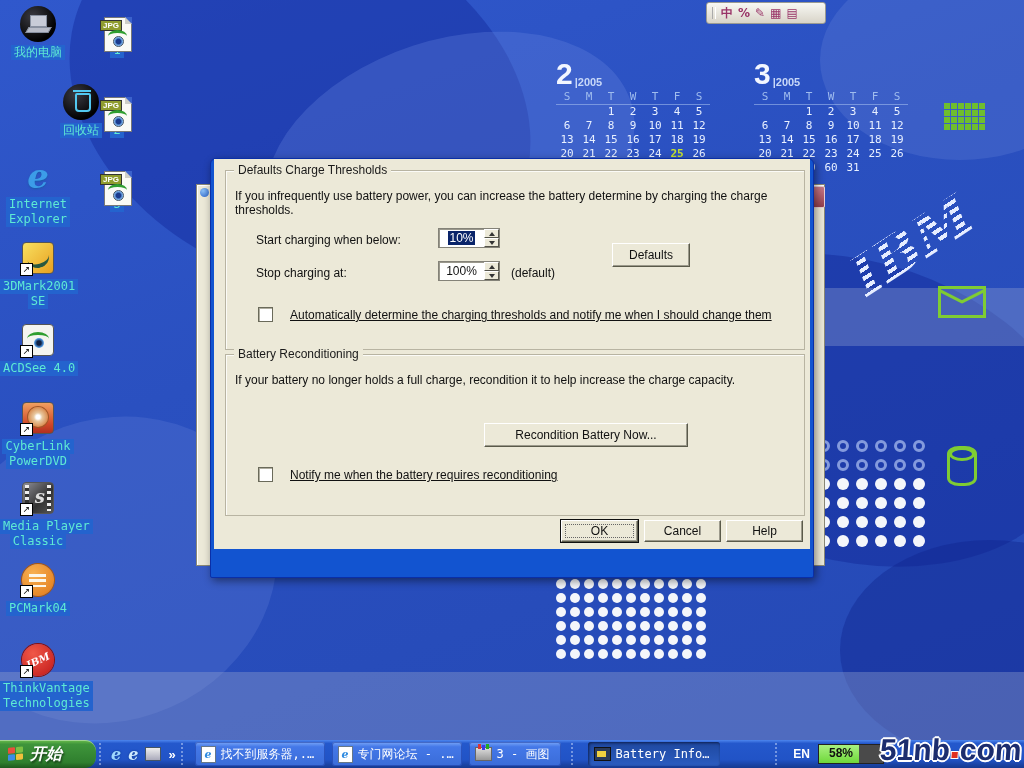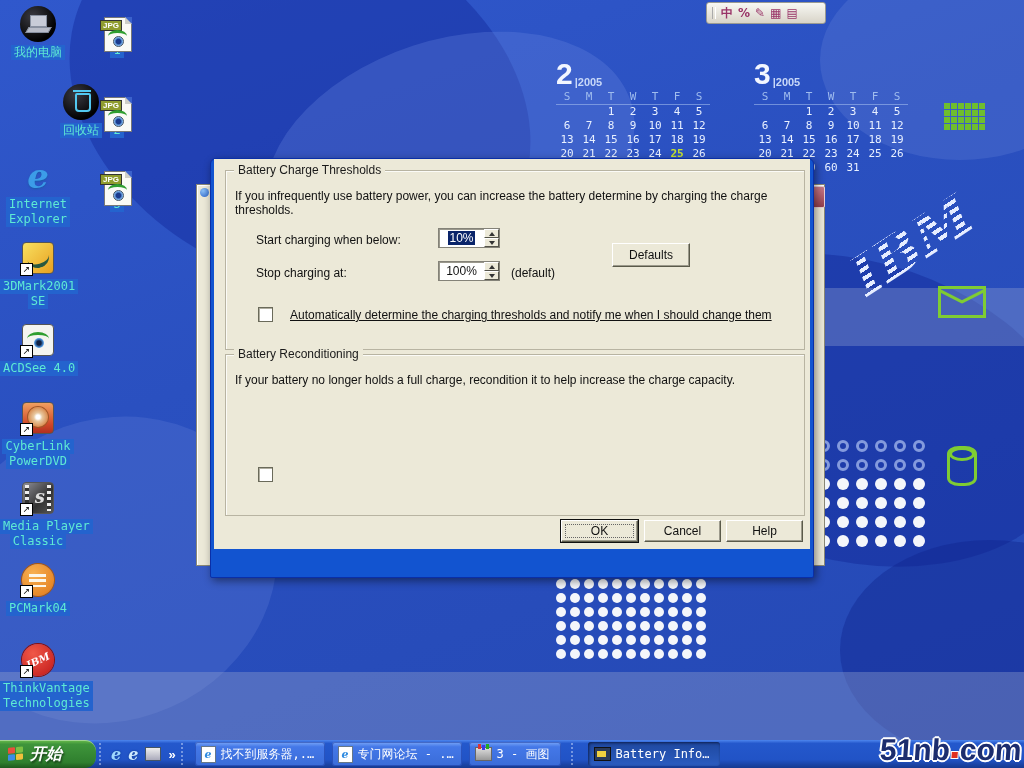--- a/index.html
+++ b/index.html
@@ -472,21 +472,21 @@
 
 <div id="behind">
   <span class="behind-ico"></span>
   <span class="behind-x"></span>
 </div>
 
 <div id="dialog">
   <div class="dlg-body">
 
     <div class="groupbox gb1">
-      <span class="gb-caption">Battery Charge Thresholds</span>
+      <span class="gb-caption">Defaults Charge Thresholds</span>
       <div class="gb-desc">If you infrequently use battery power, you can increase the battery determine by charging the charge thresholds.</div>
 
       <span class="flabel" style="top:62px;">Start charging when below:</span>
       <div class="spinbox" style="left:212px;top:57px;">
         <span class="spinval"><span class="sel">10%</span></span>
         <span class="spinners">
           <span class="spn">
               <span class="tri-up"></span>
             </span>
           <span class="spn">
@@ -511,21 +511,23 @@
 
       <div class="btn" style="left:386px;top:72px;width:78px;height:24px;line-height:22px;">Defaults</div>
 
       <span class="chk" style="left:32px;top:136px;"></span>
       <span class="chklbl" style="top:137px;">Automatically determine the charging thresholds and notify me when I should change them</span>
     </div>
 
     <div class="groupbox gb2">
       <span class="gb-caption">Battery Reconditioning</span>
       <div class="gb-desc">If your battery no longer holds a full charge, recondition it to help increase the charge capacity.</div>
+      <div class="btn" style="left:258px;top:68px;width:204px;height:24px;line-height:22px;">Recondition Battery Now...</div>
       <span class="chk" style="left:32px;top:112px;"></span>
+      <span class="chklbl" style="top:113px;">Notify me when the battery requires reconditioning</span>
     </div>
 
     <div class="btn default" style="left:347px;top:361px;width:77px;height:22px;line-height:20px;">OK</div>
     <div class="btn" style="left:430px;top:361px;width:77px;height:22px;line-height:20px;">Cancel</div>
     <div class="btn" style="left:512px;top:361px;width:77px;height:22px;line-height:20px;">Help</div>
   </div>
 </div>
 
 <div id="taskbar">
   <div id="start">
@@ -557,20 +559,28 @@
       <div class="taskbtn" style="width: 92px;">
         <span class="ti-paint"></span>
         <span class="tlabel">3 - 画图</span>
       </div>
       <span class="sep"></span>
       <div class="taskbtn active" style="width: 132px;">
         <span class="ti-batt"></span>
         <span class="tlabel">Battery Infor...</span>
       </div>
     </div>
+  <div id="tray">
+    <span class="sep"></span>
+    <span class="tray-lang">EN</span>
+    <span class="gauge">
+      <span class="gauge-fill"></span>
+      <span class="gauge-txt">58%</span>
+    </span>
+  </div>
 </div>
 
 <div id="watermark"><span>51nb</span><span class="wdot"></span><span>com</span></div>
 
 <div class="dots" style="left: 818px; top: 440px; grid-template-columns: repeat(6, 19px); grid-auto-rows: 19px;">
     <span class="dot ring" style="height: 12px; width: 12px;"></span>
     <span class="dot ring" style="height: 12px; width: 12px;"></span>
     <span class="dot ring" style="height: 12px; width: 12px;"></span>
     <span class="dot ring" style="height: 12px; width: 12px;"></span>
     <span class="dot ring" style="height: 12px; width: 12px;"></span>

